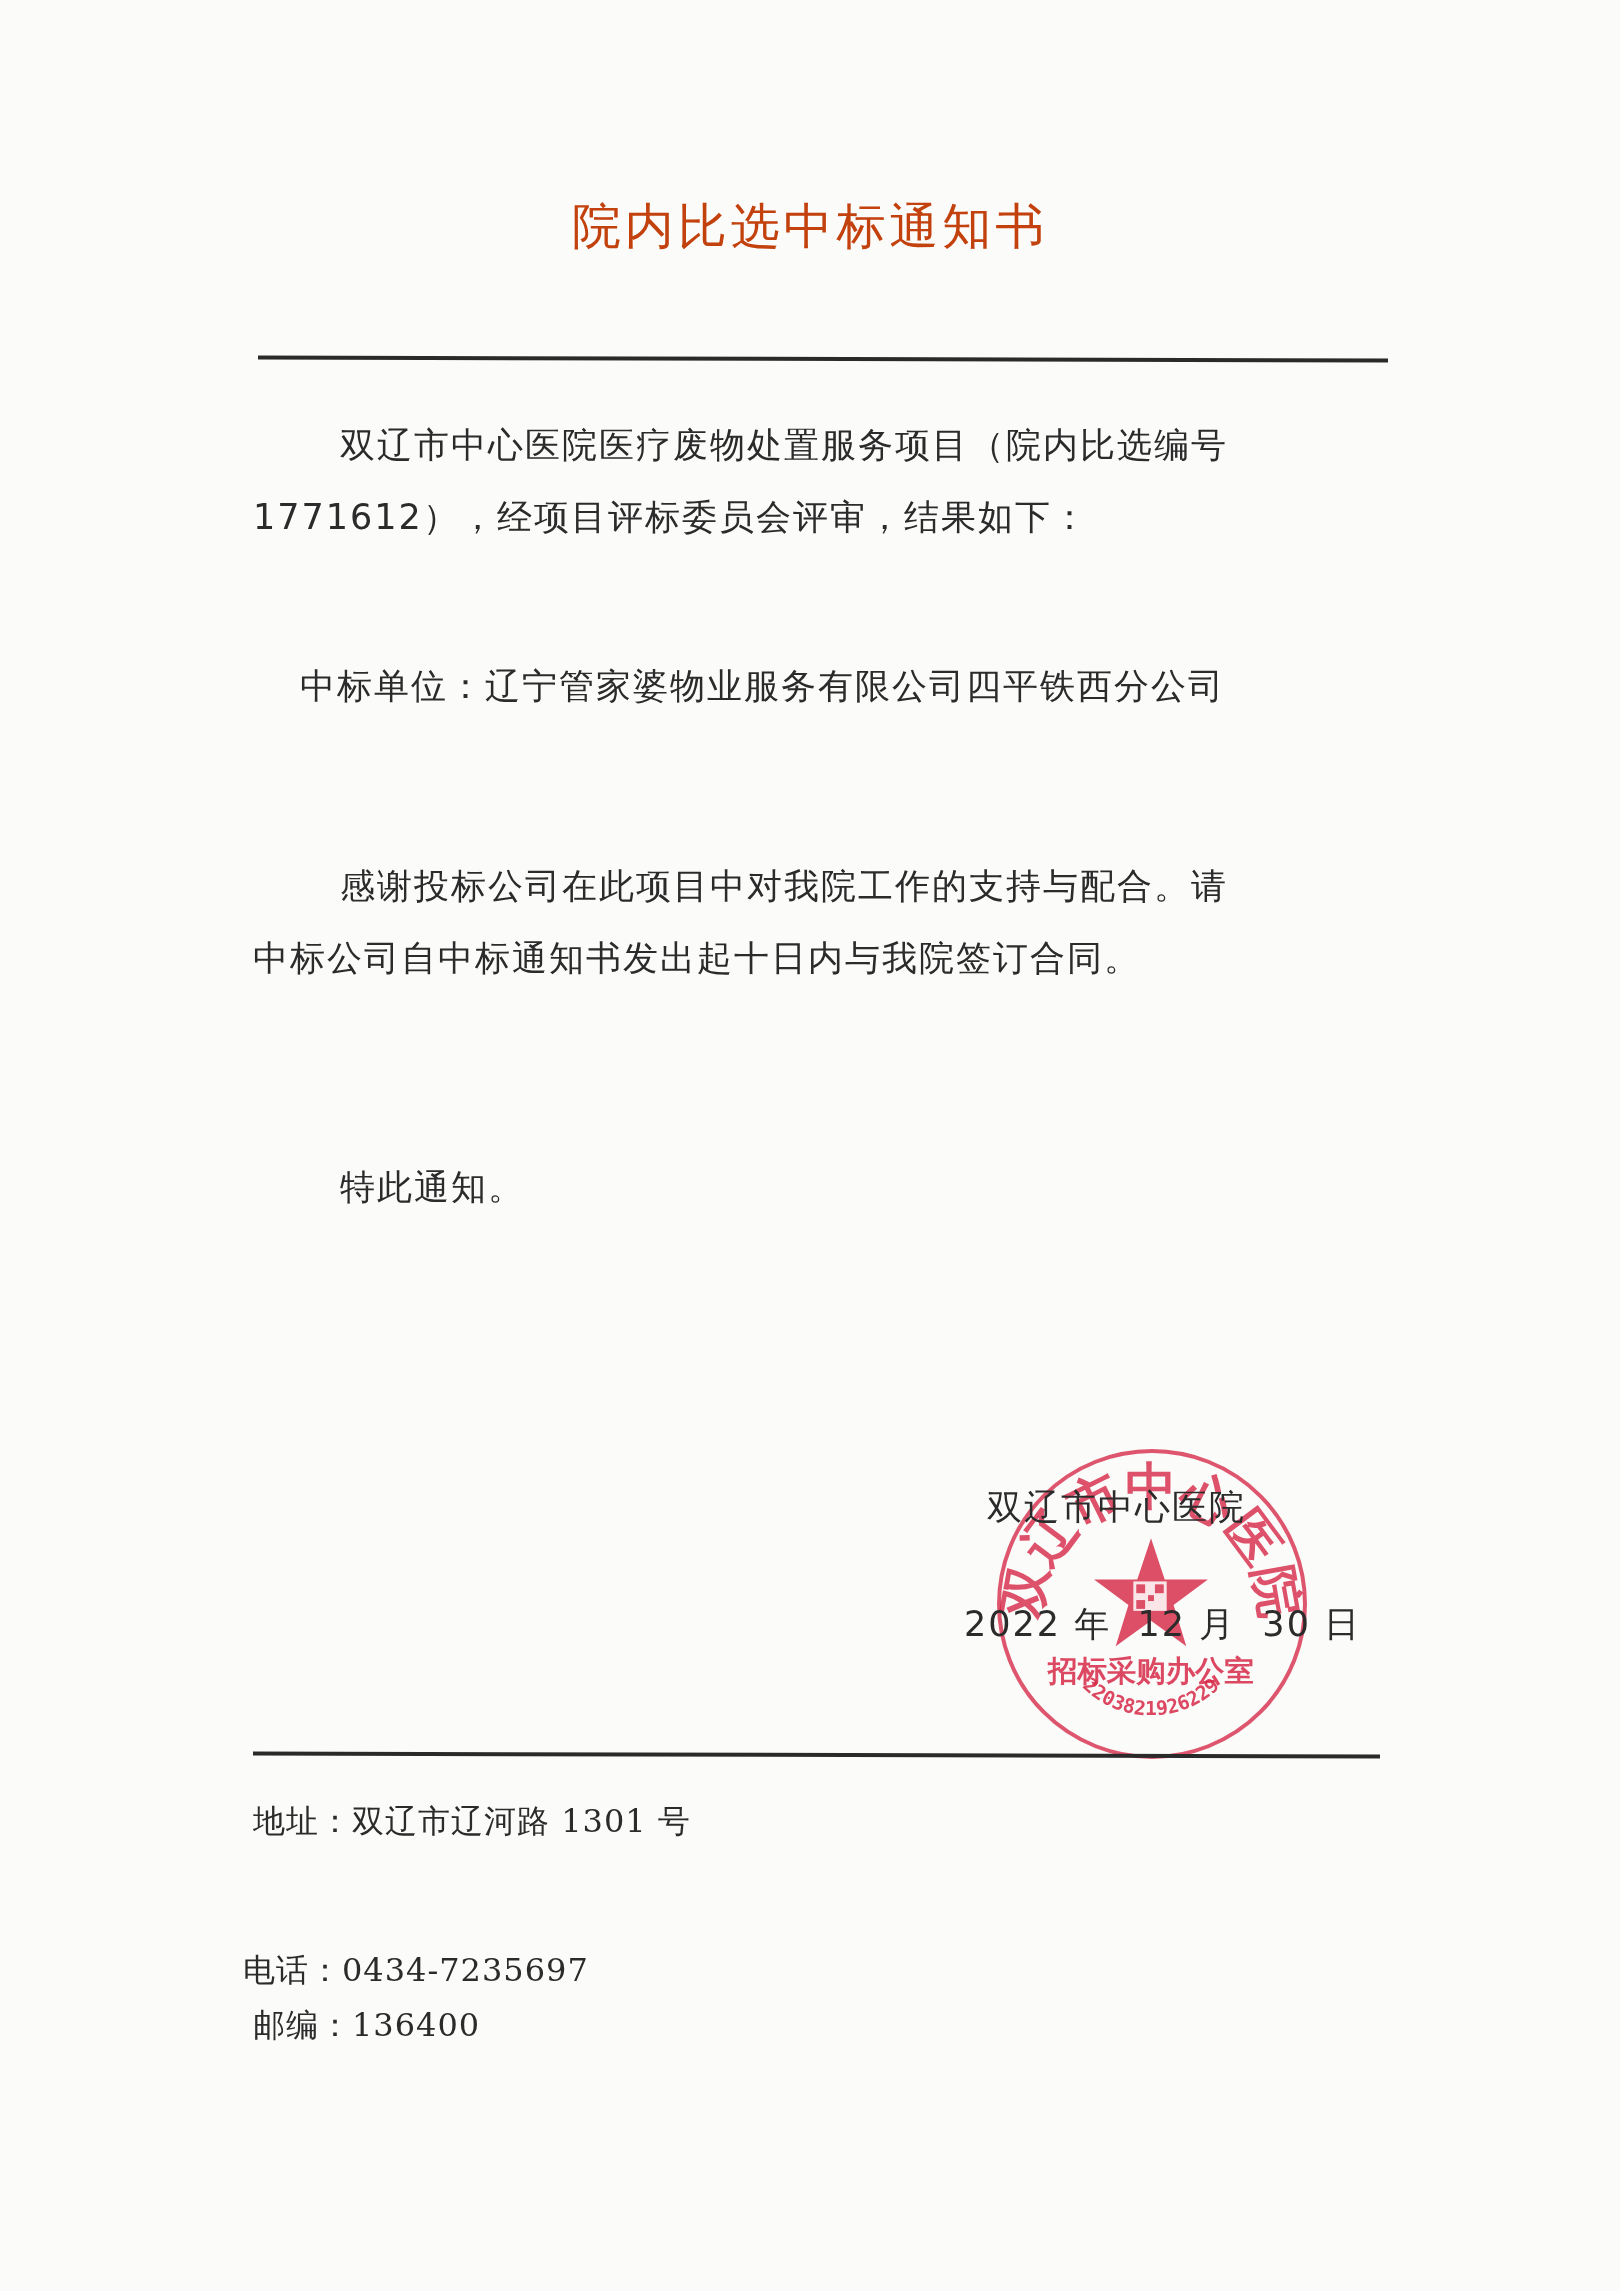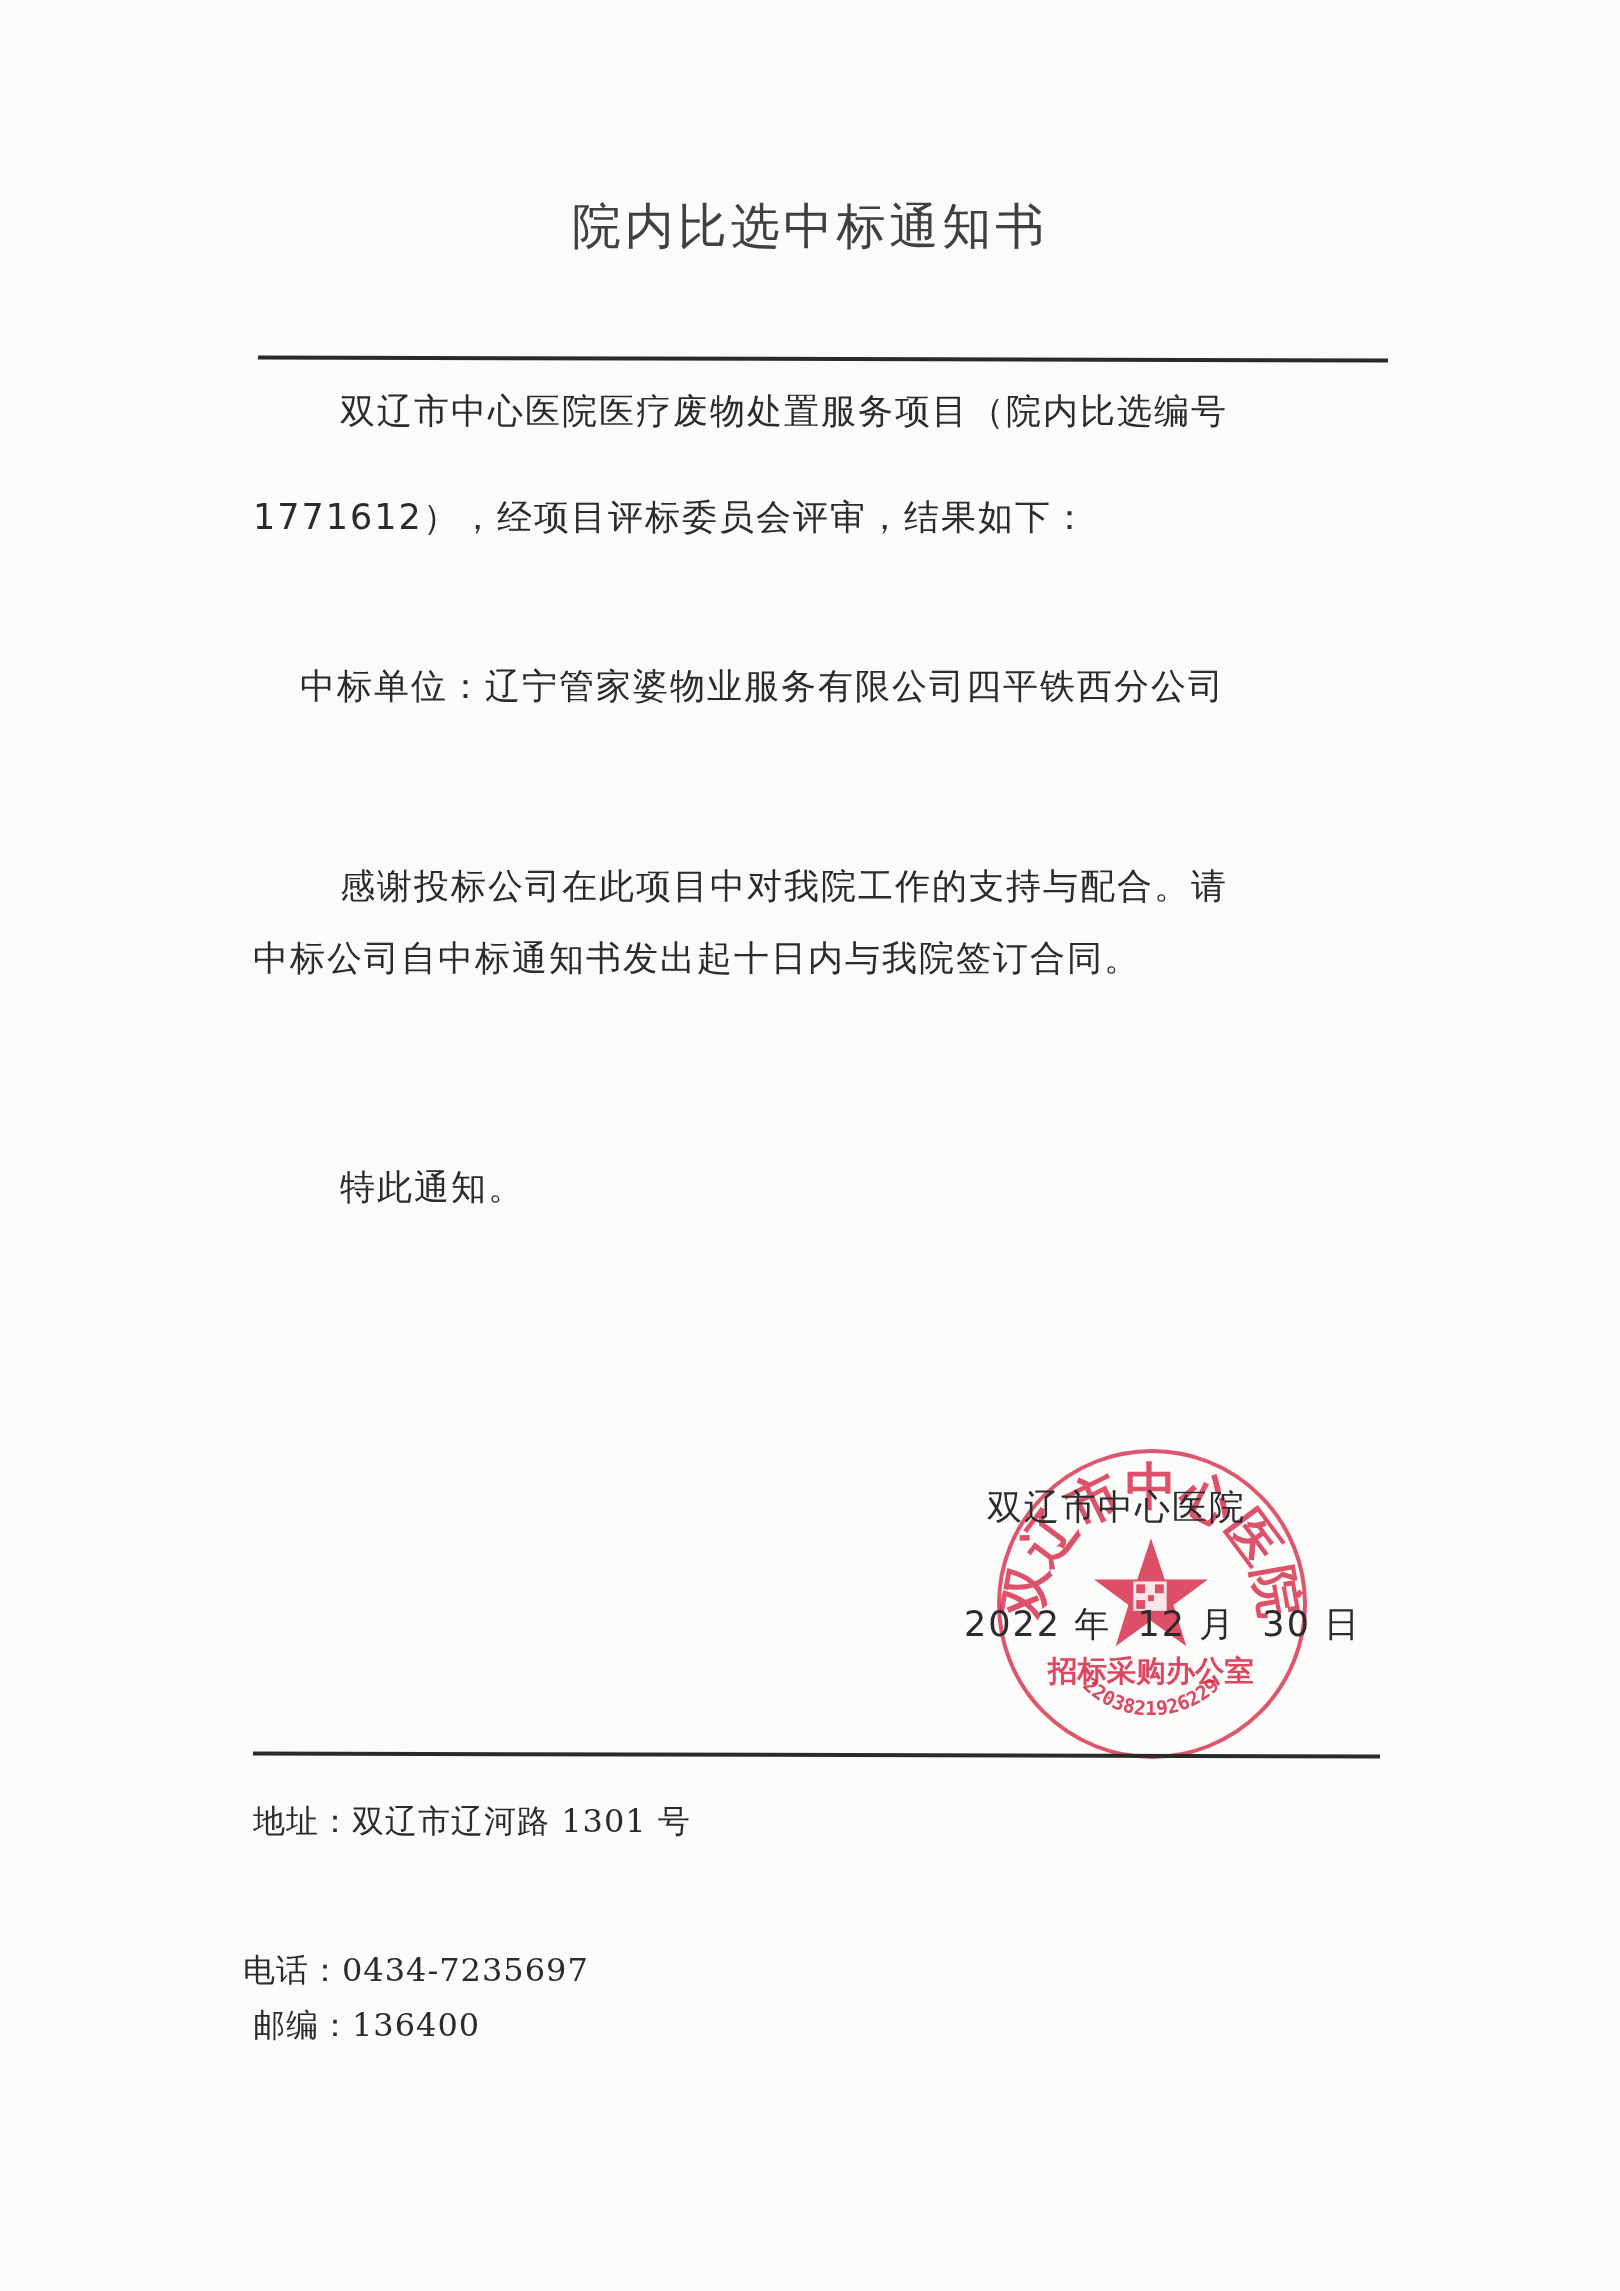--- a/index.html
+++ b/index.html
@@ -3,40 +3,40 @@
 <meta charset="utf-8">
 <style>
   html, body { margin: 0; padding: 0; }
   body {
     width: 1620px; height: 2292px; position: relative; overflow: hidden;
     background: #fbfbfa;
     font-family: "DejaVu Sans", "Liberation Sans", sans-serif;
     color: #262626;
   }
   .abs { position: absolute; white-space: nowrap; }
-  .title { left: 0; width: 1620px; text-align: center; top: 194px; font-size: 49px; letter-spacing: 3.9px; color: #404040; }
+  .title { left: 0; width: 1620px; text-align: center; top: 194px; font-size: 49px; letter-spacing: 3.9px; color: #c2410c; }
   .rule { position: absolute; height: 3.9px; background: #2a2a2a; }
   .body-text { font-size: 35px; letter-spacing: 2px; color: #2b2b2b; }
   .serif-text { font-family: "DejaVu Serif", "Liberation Serif", serif; font-size: 32px; color: #2b2b2b; letter-spacing: 1px; }
   .stamp {
     position: absolute; left: 997px; top: 1449px; width: 310px; height: 310px;
     border-radius: 50%; border: 4.9px solid rgba(214, 40, 70, 0.78);
     box-sizing: border-box;
   }
   .stamp svg { position: absolute; left: -4.9px; top: -4.9px; }
   .sig { z-index: 2; }
 </style>
 </head>
 <body>
 
 <div class="abs title">院内比选中标通知书</div>
 
 <div class="rule" style="left:258px; top:357px; width:1130px; transform: rotate(0.15deg);"></div>
 
-<div class="abs body-text" style="left:340px; top:388px;text-align:center;">双辽市中心医院医疗废物处置服务项目（院内比选编号</div>
+<div class="abs body-text" style="left:340px; top:422px;text-align:center;">双辽市中心医院医疗废物处置服务项目（院内比选编号</div>
 <div class="abs body-text" style="left:253px; top:494px;">1771612），经项目评标委员会评审，结果如下：</div>
 
 <div class="abs body-text" style="left:300px; top:663px;">
   <span>中标单位：</span><span>辽宁管家婆物业服务有限公司四平铁西分公司</span>
 </div>
 
 <div class="abs body-text" style="left:340px; top:857px;margin-top:6px;">感谢投标公司在此项目中对我院工作的支持与配合。请</div>
 <div class="abs body-text" style="left:253px; top:935px;">中标公司自中标通知书发出起十日内与我院签订合同。</div>
 
 <div class="abs body-text" style="left:340px; top:1164px;">特此通知。</div>

